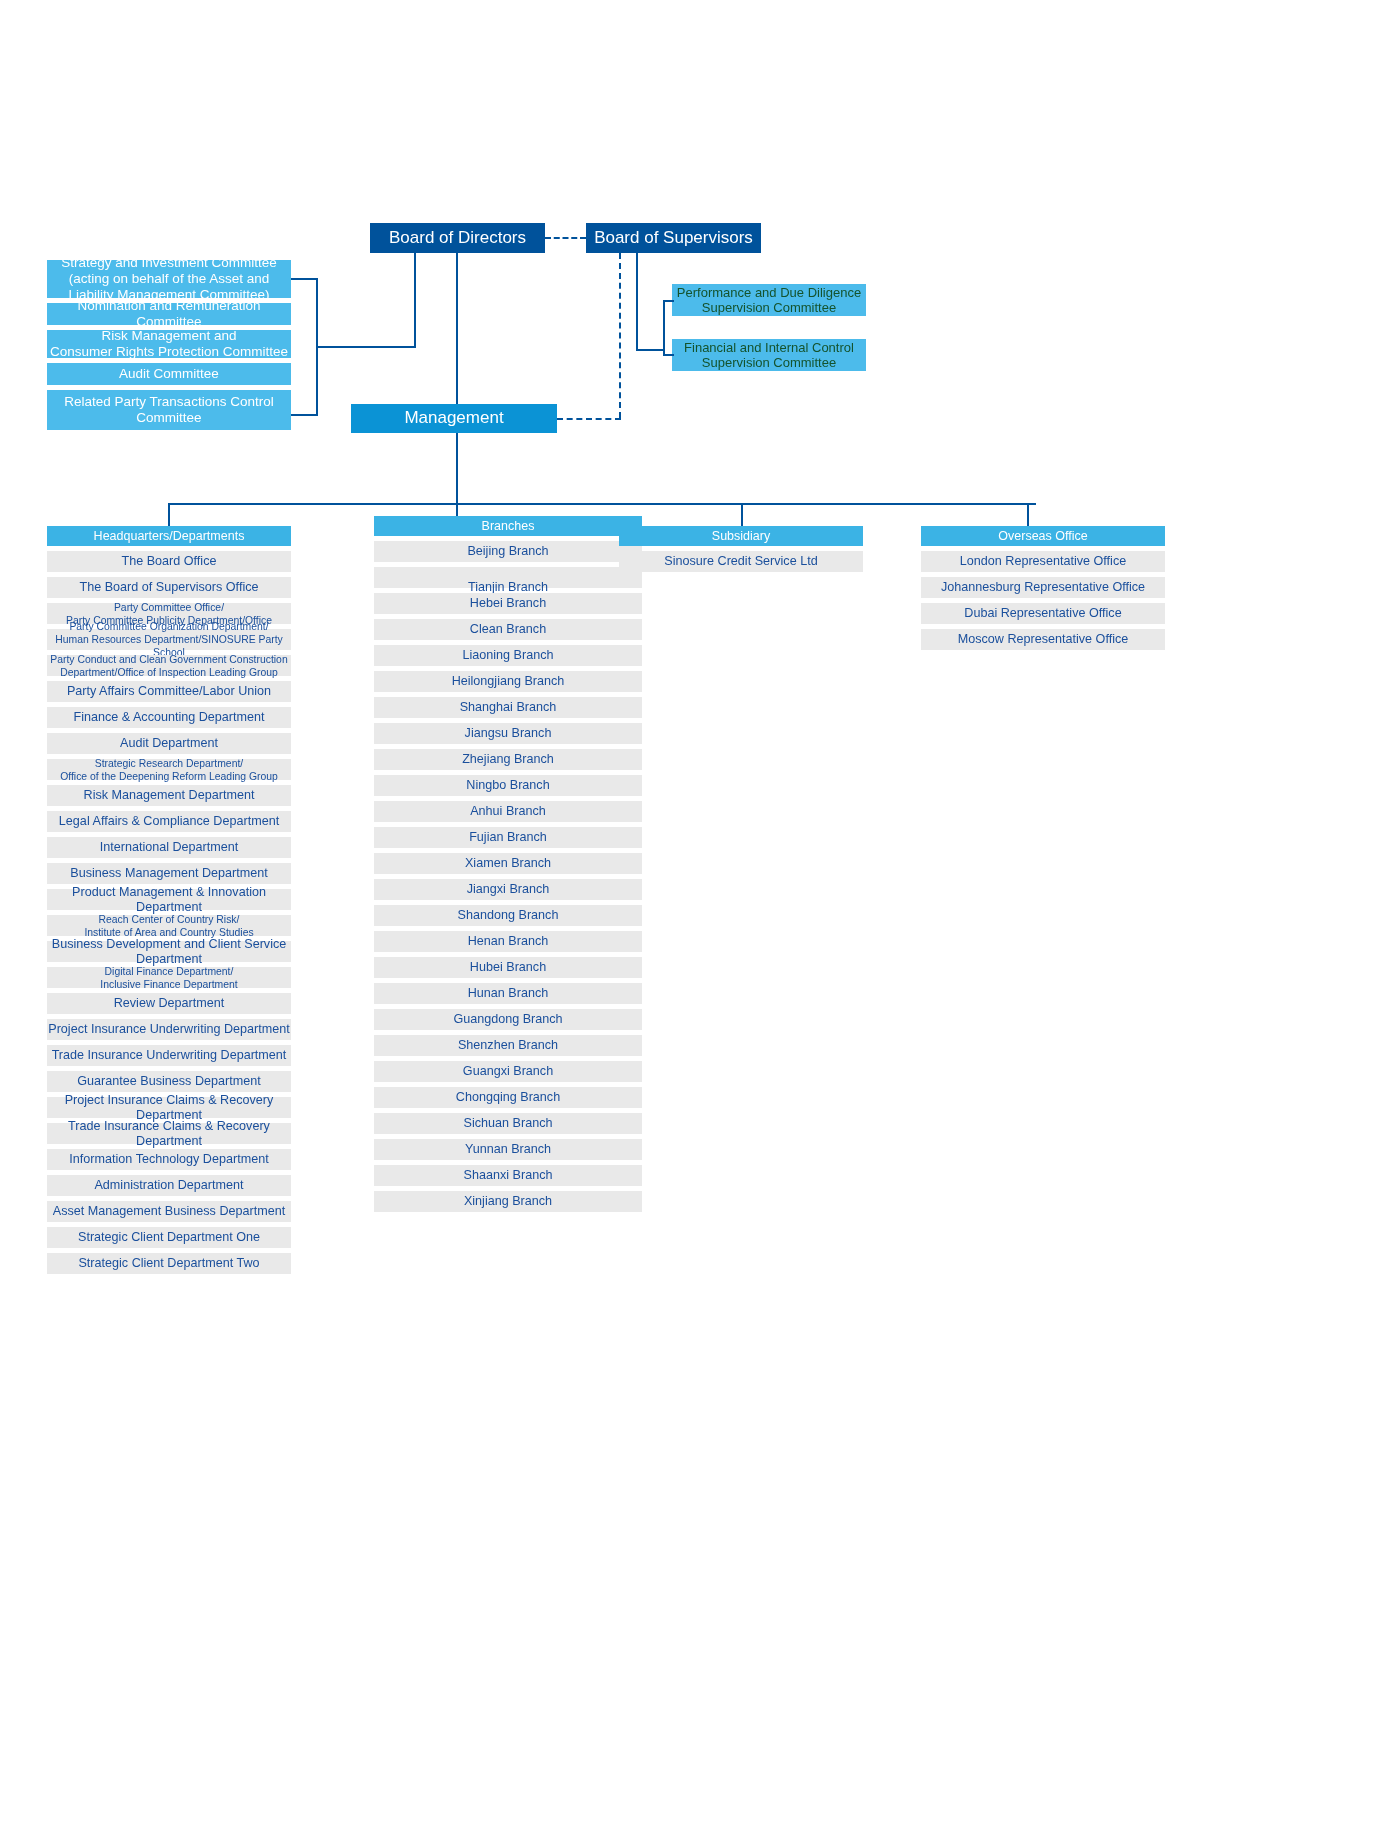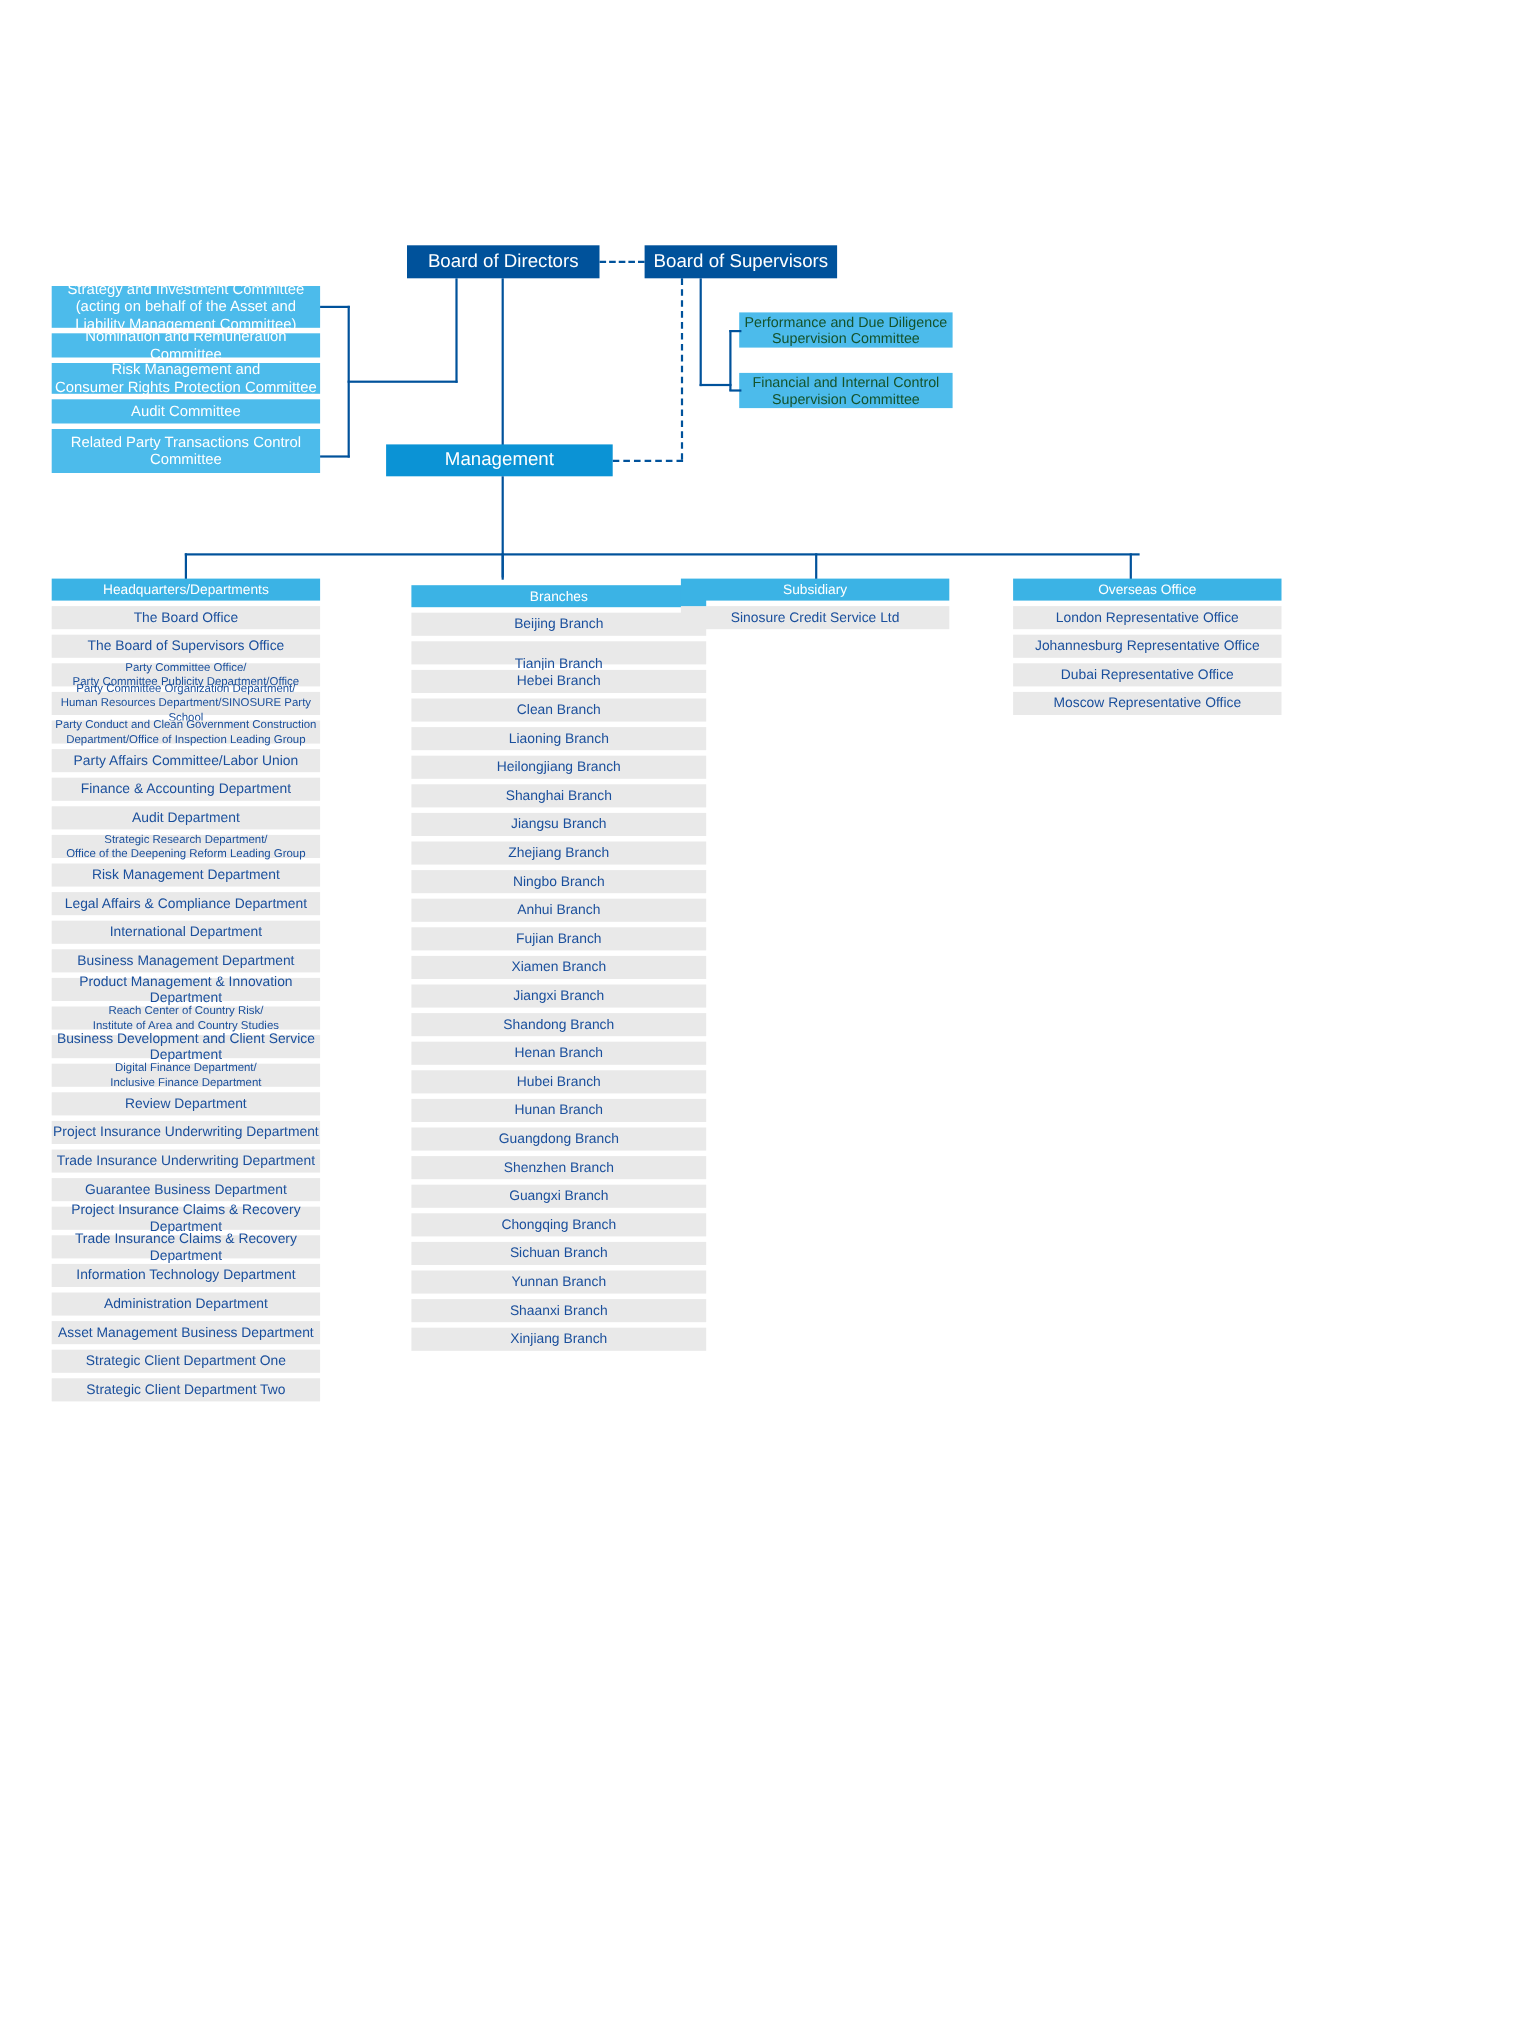--- a/index.html
+++ b/index.html
@@ -259,21 +259,21 @@
       <div class="box leaf" style="height: 21px;">
         <span style="white-space: pre-line;">Asset Management Business Department</span>
       </div>
       <div class="box leaf" style="height: 21px;">
         <span style="white-space: pre-line;">Strategic Client Department One</span>
       </div>
       <div class="box leaf" style="height: 21px;">
         <span style="white-space: pre-line;">Strategic Client Department Two</span>
       </div>
     </div>
-  <div class="col" style="left:334px; top:532px; width:268px;padding-left:40px;">
+  <div class="col" style="left:334px; top:516px; width:268px;padding-left:40px;">
       <div class="box col-head" style="height: 20px;">
         <span>Branches</span>
       </div>
       <div class="box leaf" style="height: 21px;">
         <span style="white-space: pre-line;">Beijing Branch</span>
       </div>
       <div class="box leaf" style="height: 21px;">
         <span style="white-space: pre-line; margin-top: 19px;">Tianjin Branch</span>
       </div>
       <div class="box leaf" style="height: 21px;">

